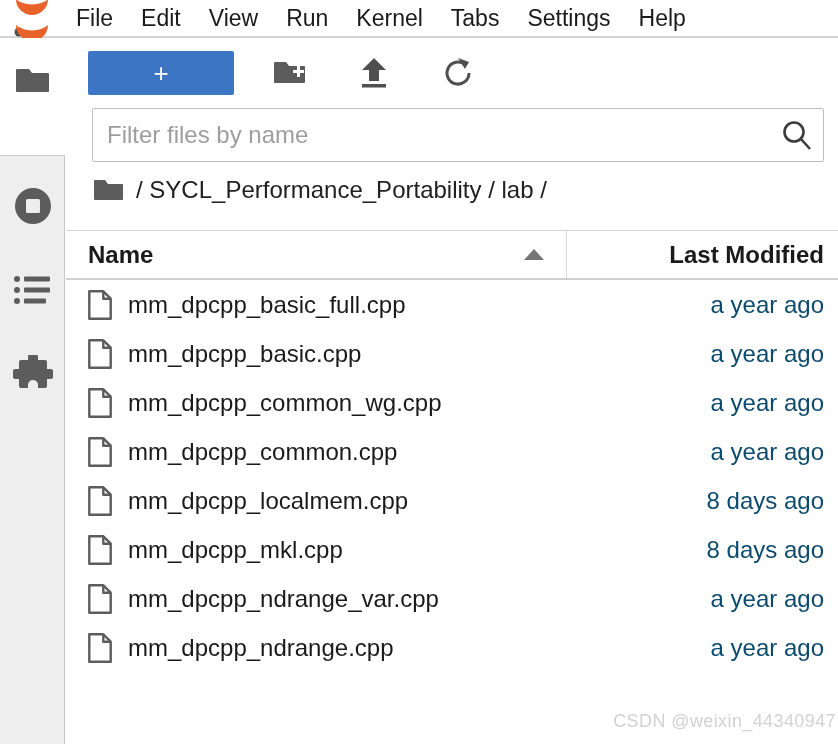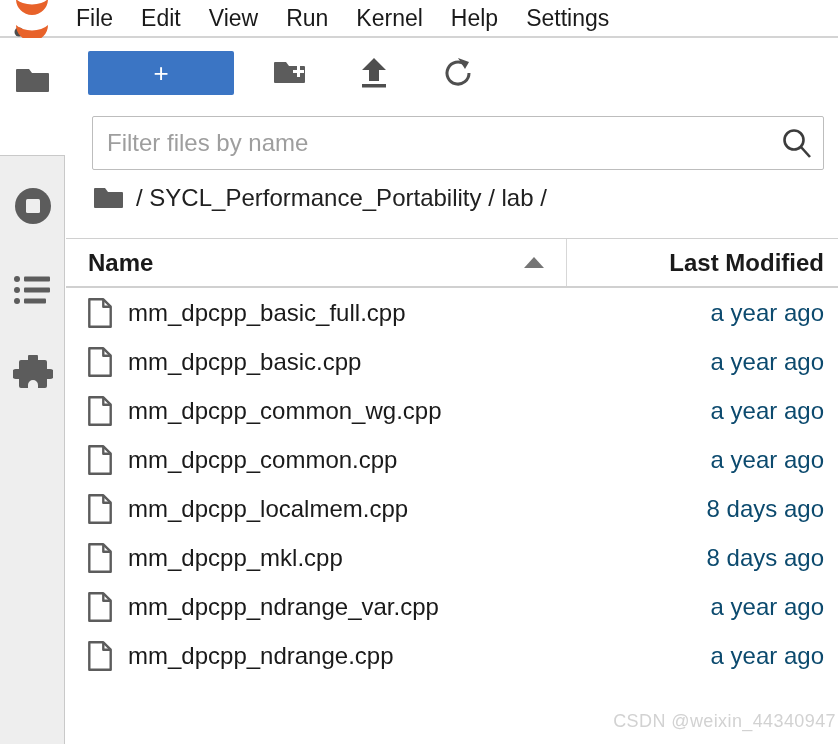--- a/index.html
+++ b/index.html
@@ -111,21 +111,21 @@
     align-items: center;
     justify-content: center;
     cursor: pointer;
   }
   #new-folder-button { margin-left: 28px; }
   #upload-button { margin-left: 28px; }
   #refresh-button { margin-left: 28px; }
 
   
   #filter-wrap {
-    margin: 8px 14px 0 26px;
+    margin: 0 14px 0 26px;
     height: 54px;
     border: 1px solid #bdbdbd;
     border-radius: 2px;
     display: flex;
     align-items: center;
     box-sizing: border-box;
   }
   #filter-input {
     flex: 1 1 auto;
     border: none;
@@ -255,22 +255,23 @@
       <path d="M4 14 A 16 16 0 0 0 36 14 A 19 12 0 0 1 4 14 Z" fill="#e8622a"></path>
       <circle cx="7" cy="47" r="4.5" fill="#4e4e4e"></circle>
       <path d="M4 40 A 16 16 0 0 0 36 40 A 19 12 0 0 1 4 40 Z" fill="#e8622a"></path>
     </svg>
   </div>
   <div class="menu-item">File</div>
   <div class="menu-item">Edit</div>
   <div class="menu-item">View</div>
   <div class="menu-item">Run</div>
   <div class="menu-item">Kernel</div>
+  <div class="menu-item">Tabs</div>
+  <div class="menu-item">Settings</div>
   <div class="menu-item">Help</div>
-  <div class="menu-item">Settings</div>
 </div>
 
 <div id="activitybar">
   <div class="ab-top">
     <div class="ab-icon">
       <svg width="34" height="28" viewBox="0 0 34 28" xmlns="http://www.w3.org/2000/svg">
         <path d="M1 3 h12 l3 4 h16 a1 1 0 0 1 1 1 v17 a1 1 0 0 1 -1 1 H1 a1 1 0 0 1 -1 -1 V4 a1 1 0 0 1 1 -1 z" fill="#5c5c5c"></path>
       </svg>
     </div>
   </div>

